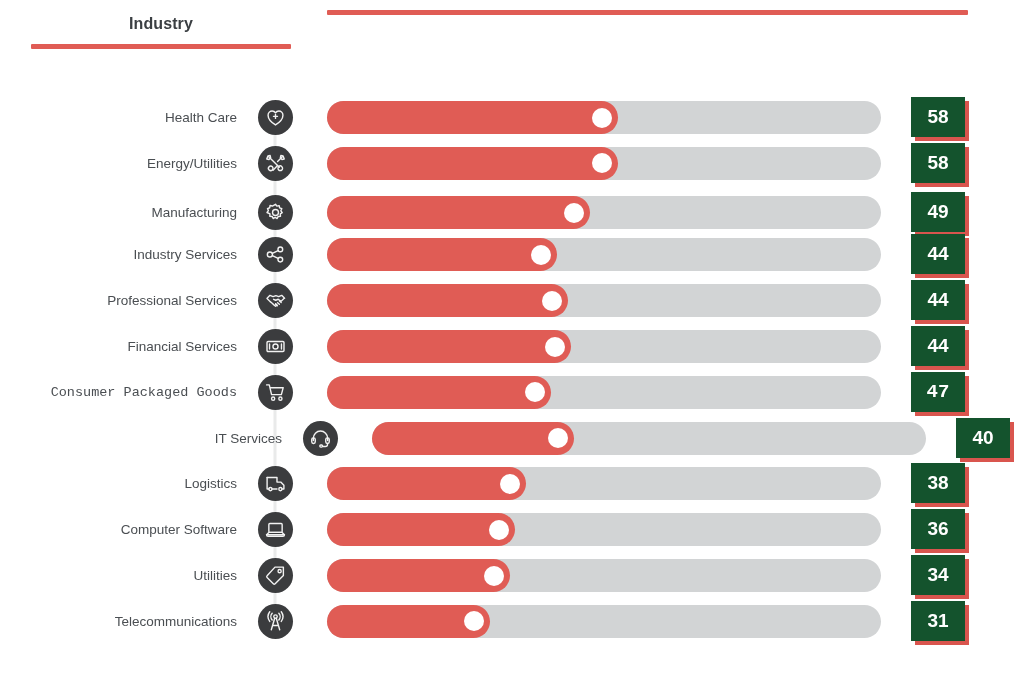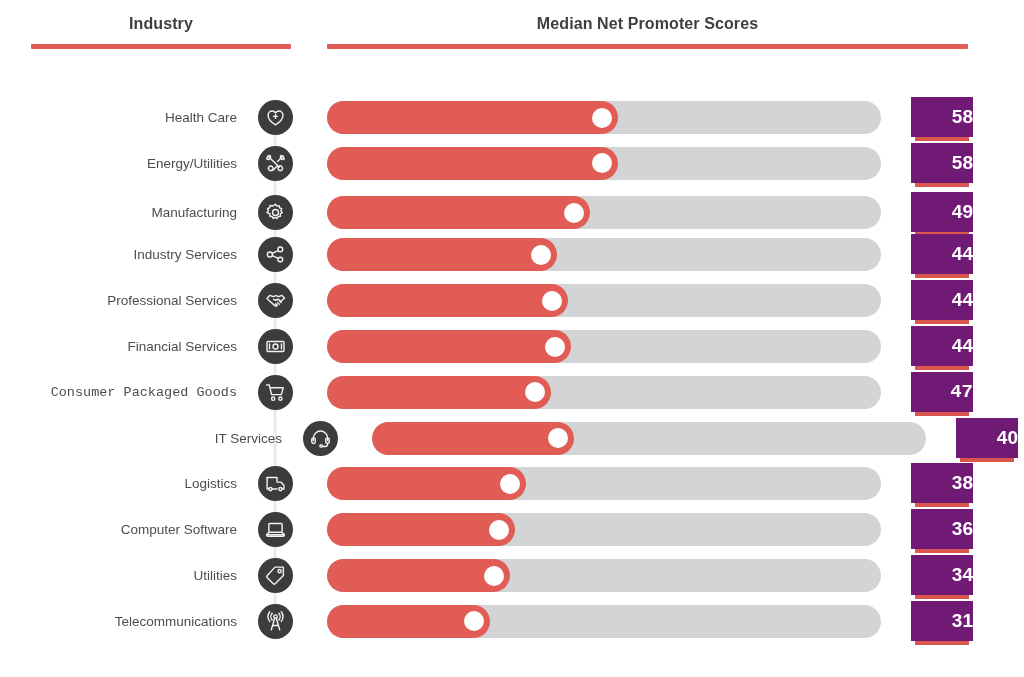--- a/index.html
+++ b/index.html
@@ -158,39 +158,37 @@
     width: 54px;
     height: 40px;
     background: #d9554e;
   }
   .score-face {
     position: absolute;
     left: 0;
     top: 0;
     width: 54px;
     height: 40px;
-    background: #701a75;
+    background: #14532d;
     color: #ffffff;
     font-size: 19px;
     font-weight: bold;
     line-height: 40px;
-    text-align: right;
-    padding-left: 8px;
+    text-align: center;
   }
 </style>
 </head>
 <body>
 
 <div class="header">
   <div class="head-col industry">
     <div class="head-title">Industry</div>
     <div class="head-rule"></div>
   </div>
   <div class="head-col scores">
-    <div class="head-title">Median Net Promoter Scores</div>
     <div class="head-rule"></div>
   </div>
 </div>
 
 <div class="chart" id="chart">
   <div class="icon-spine"></div>
 <div class="row" style="top: 0px;">
       <div class="row-label">Health Care</div>
       <div class="icon-badge">
         <svg viewBox="0 0 24 24">

